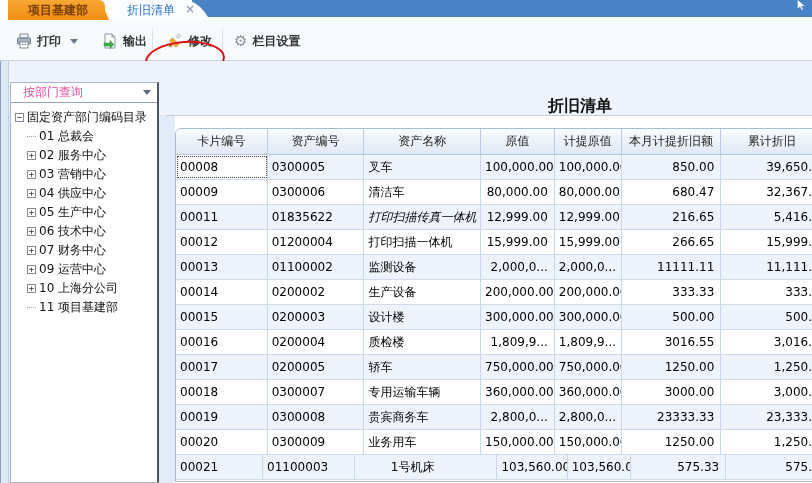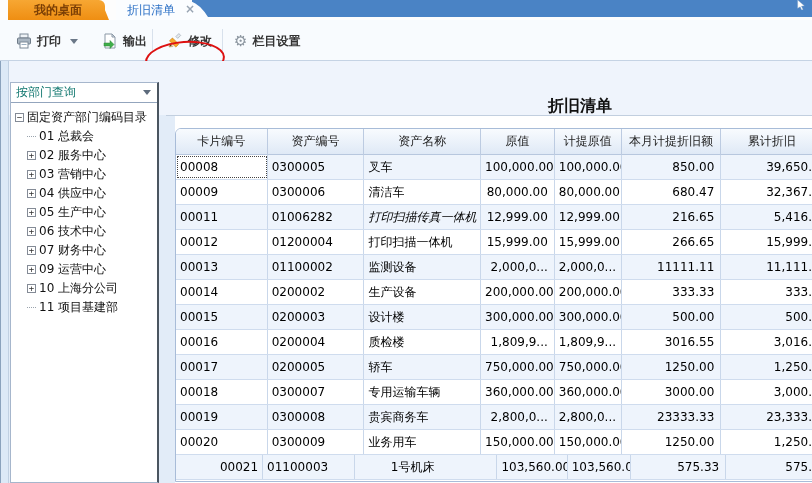--- a/index.html
+++ b/index.html
@@ -48,21 +48,21 @@
   .main-white { position:absolute; left:175px; top:55px; width:637px; height:367px; background:#ffffff; }
   .divider { position:absolute; left:166px; top:54px; width:646px; height:1px; background:#c2cfdf; }
   .report-title { position:absolute; left:460px; top:35px; width:240px; text-align:center;
     font-size:16px; font-weight:bold; color:#111; }
 
   
   .sidebar { position:absolute; left:10px; top:21px; width:149px; height:401px; background:#ffffff;
     border:1px solid #a6b6cc; border-right:2px solid #4a5560; }
   .combo { height:20px; border-bottom:1px solid #93a5bd; display:flex; align-items:center;
     padding:0 6px 0 5px; background:#fff; cursor:default; }
-  .combo-label { flex:1; color:#0f766e; }
+  .combo-label { flex:1; color:#ec4899;margin-left:7px; }
   .combo-arrow { width:0; height:0; border-left:4px solid transparent; border-right:4px solid transparent;
     border-top:5px solid #5d6b7c; }
   .tree { padding:5px 0 0 4px; }
   .tree-row { height:19px; display:flex; align-items:center; white-space:nowrap; overflow:hidden; cursor:default; }
   .tree-indent { width:12px; flex:0 0 12px; }
   .expander { width:9px; height:9px; flex:0 0 9px; border:1px solid #848b96; background:#fff;
     font-size:9px; line-height:7px; text-align:center; color:#333; margin-right:3px;
     font-family:"DejaVu Sans Mono",monospace; }
   .leaf-dash { width:9px; flex:0 0 9px; border-top:1px dotted #9aa3ad; margin-right:3px; }
   .tree-label { color:#111; }
@@ -86,21 +86,21 @@
   .gear-glyph { font-size:15px; color:#8a949e; line-height:16px; }
 </style>
 </head>
 <body>
 
 <div class="tabstrip">
   <div class="tab-blue-bar"></div>
 
   <div class="tab-orange"></div>
   <div class="tab-orange-flare"></div>
-  <div class="tab-orange-label">我的桌面</div>
+  <div class="tab-orange-label">项目基建部</div>
 
   <div class="tab-white"></div>
   <div class="tab-white-flare"></div>
   <div class="tab-white-label">折旧清单</div>
   <div class="tab-close">×</div>
 
   <svg class="cursor-art" viewBox="0 0 10 12">
     <path d="M1 0 L9 7 L5.5 7.5 L7.5 11.5 L5.8 12 L4 8.2 L1 10 Z" fill="#ffffff" stroke="#8ea8c8" stroke-width="0.5"></path>
   </svg>
 </div>
@@ -248,21 +248,21 @@
           <div class="dcell" style="width: 92px;">00009</div>
           <div class="dcell" style="width: 97px;">0300006</div>
           <div class="dcell" style="width: 117px;">清洁车</div>
           <div class="dcell num" style="width: 74px;">80,000.00</div>
           <div class="dcell num" style="width: 67px;">80,000.00</div>
           <div class="dcell num" style="width: 100px;">680.47</div>
           <div class="dcell num last" style="width: 102px;">32,367.</div>
         </div>
         <div class="grid-row tint">
           <div class="dcell" style="width: 92px;">00011</div>
-          <div class="dcell" style="width: 97px;">01006282</div>
+          <div class="dcell" style="width: 97px;">01835622</div>
           <div class="dcell" style="width: 117px; font-style: italic;">打印扫描传真一体机</div>
           <div class="dcell num" style="width: 74px;">12,999.00</div>
           <div class="dcell num" style="width: 67px;">12,999.00</div>
           <div class="dcell num" style="width: 100px;">216.65</div>
           <div class="dcell num last" style="width: 102px;">5,416.</div>
         </div>
         <div class="grid-row">
           <div class="dcell" style="width: 92px;">00012</div>
           <div class="dcell" style="width: 97px;">01200004</div>
           <div class="dcell" style="width: 117px;">打印扫描一体机</div>
@@ -337,21 +337,21 @@
         <div class="grid-row">
           <div class="dcell" style="width: 92px;">00020</div>
           <div class="dcell" style="width: 97px;">0300009</div>
           <div class="dcell" style="width: 117px;">业务用车</div>
           <div class="dcell num" style="width: 74px;">150,000.00</div>
           <div class="dcell num" style="width: 67px;">150,000.00</div>
           <div class="dcell num" style="width: 100px;">1250.00</div>
           <div class="dcell num last" style="width: 102px;">1,250.</div>
         </div>
         <div class="grid-row tint">
-          <div class="dcell" style="width: 92px; text-align: right;">00021</div>
+          <div class="dcell" style="width: 92px;">00021</div>
           <div class="dcell" style="width: 97px;">01100003</div>
           <div class="dcell" style="width: 117px; margin-left: 32px;">1号机床</div>
           <div class="dcell num" style="width: 74px;">103,560.00</div>
           <div class="dcell num" style="width: 67px;">103,560.00</div>
           <div class="dcell num" style="width: 100px;">575.33</div>
           <div class="dcell num last" style="width: 102px;">575.</div>
         </div>
       </div>
   </div>
 </div>

